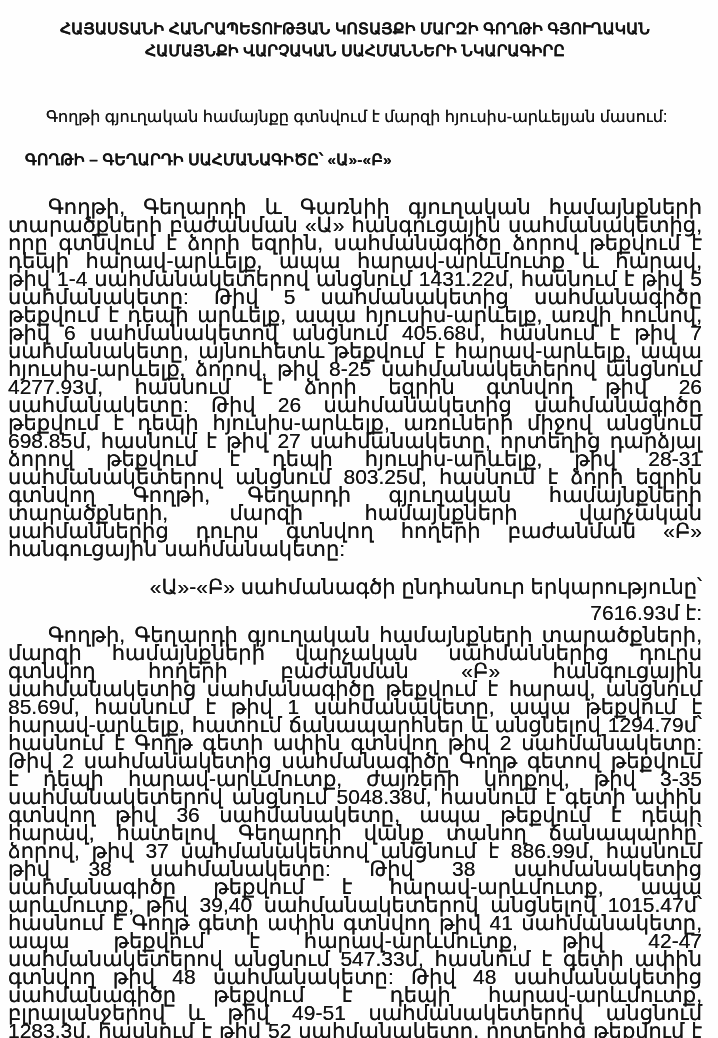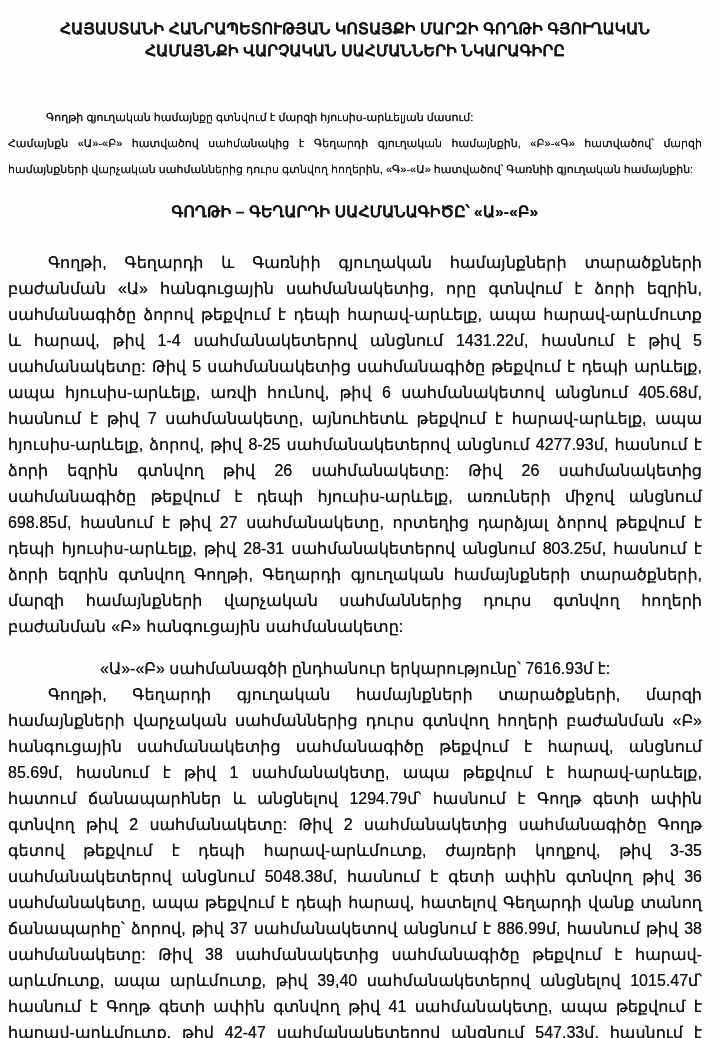--- a/index.html
+++ b/index.html
@@ -23,62 +23,60 @@
     font-size: 15.5px;
     font-weight: bold;
     text-align: center;
     line-height: 22px;
     max-width: 648px;
     margin: 0 auto 42px auto;
     letter-spacing: 0.2px;
   }
   .intro p {
     margin: 0;
-    font-size: 11px;
+    font-size: 16px;
     line-height: 26px;
     text-align: justify;
   }
   .intro .ind {
     text-indent: 38px;
   }
   .section-heading {
     font-size: 15.5px;
     font-weight: bold;
-    text-align: center;
     line-height: 24px;
     max-width: 660px;
     margin: 18px auto 26px auto;
     letter-spacing: 0.2px;
   }
   .body-par {
     margin: 0;
-    font-size: 16px;
-    line-height: 26px;
+    font-size: 21px;
+    line-height: 18px;
     text-align: justify;
     text-indent: 40px;
     word-spacing: 1px;
   }
   .length-note {
     margin: 16px 0 0 0;
-    font-size: 16px;
+    font-size: 21px;
     line-height: 26px;
     text-indent: 92px;
-    text-align: left;
+    text-align: right;
   }
 </style>
 </head>
 <body>
 
 <div class="page">
 
   <div class="doc-title">ՀԱՅԱՍՏԱՆԻ ՀԱՆՐԱՊԵՏՈՒԹՅԱՆ ԿՈՏԱՅՔԻ ՄԱՐԶԻ ԳՈՂԹԻ ԳՅՈՒՂԱԿԱՆ ՀԱՄԱՅՆՔԻ ՎԱՐՉԱԿԱՆ ՍԱՀՄԱՆՆԵՐԻ ՆԿԱՐԱԳԻՐԸ</div>
 
   <div class="intro">
     <p class="ind">Գողթի գյուղական համայնքը գտնվում է մարզի  հյուսիս-արևելյան  մասում:</p>
-    <p>Համայնքն «Ա»-«Բ» հատվածով սահմանակից է Գեղարդի գյուղական համայնքին, «Բ»-«Գ» հատվածով՝ մարզի համայնքների վարչական սահմաններից դուրս գտնվող հողերին, «Գ»-«Ա» հատվածով՝ Գառնիի գյուղական համայնքին:</p>
   </div>
 
   <div class="section-heading">ԳՈՂԹԻ – ԳԵՂԱՐԴԻ ՍԱՀՄԱՆԱԳԻԾԸ՝  «Ա»-«Բ»</div>
 
   <p class="body-par">Գողթի, Գեղարդի և Գառնիի գյուղական համայնքների տարածքների բաժանման «Ա» հանգուցային սահմանակետից, որը գտնվում է ձորի եզրին, սահմանագիծը ձորով թեքվում է դեպի հարավ-արևելք, ապա հարավ-արևմուտք և հարավ, թիվ 1-4 սահմանակետերով անցնում 1431.22մ, հասնում է թիվ 5 սահմանակետը: Թիվ 5 սահմանակետից սահմանագիծը թեքվում է դեպի արևելք, ապա հյուսիս-արևելք, առվի հունով, թիվ 6 սահմանակետով անցնում 405.68մ, հասնում է թիվ 7 սահմանակետը, այնուհետև թեքվում է հարավ-արևելք, ապա հյուսիս-արևելք, ձորով, թիվ 8-25 սահմանակետերով անցնում 4277.93մ, հասնում է ձորի եզրին գտնվող թիվ 26 սահմանակետը: Թիվ 26 սահմանակետից սահմանագիծը թեքվում է դեպի հյուսիս-արևելք, առուների միջով անցնում 698.85մ, հասնում է թիվ 27 սահմանակետը, որտեղից դարձյալ ձորով թեքվում է դեպի հյուսիս-արևելք, թիվ 28-31 սահմանակետերով անցնում 803.25մ, հասնում է ձորի եզրին գտնվող Գողթի, Գեղարդի գյուղական համայնքների տարածքների, մարզի համայնքների վարչական սահմաններից դուրս գտնվող հողերի բաժանման «Բ» հանգուցային սահմանակետը:</p>
 
   <p class="length-note">«Ա»-«Բ» սահմանագծի ընդհանուր երկարությունը՝  7616.93մ է:</p>
 
 
   <p class="body-par">Գողթի, Գեղարդի գյուղական համայնքների տարածքների, մարզի համայնքների վարչական սահմաններից դուրս գտնվող հողերի բաժանման «Բ» հանգուցային սահմանակետից սահմանագիծը թեքվում է հարավ, անցնում 85.69մ, հասնում է թիվ 1 սահմանակետը, ապա թեքվում է հարավ-արևելք, հատում ճանապարհներ և անցնելով 1294.79մ՝ հասնում է Գողթ գետի ափին գտնվող թիվ 2 սահմանակետը: Թիվ 2 սահմանակետից սահմանագիծը Գողթ գետով թեքվում է դեպի հարավ-արևմուտք, ժայռերի կողքով, թիվ 3-35 սահմանակետերով անցնում 5048.38մ, հասնում է գետի ափին գտնվող թիվ 36 սահմանակետը, ապա թեքվում է դեպի հարավ, հատելով Գեղարդի վանք տանող ճանապարհը՝ ձորով, թիվ 37 սահմանակետով անցնում է 886.99մ, հասնում թիվ 38 սահմանակետը: Թիվ 38 սահմանակետից սահմանագիծը թեքվում է հարավ-արևմուտք, ապա արևմուտք, թիվ 39,40 սահմանակետերով անցնելով 1015.47մ՝ հասնում է Գողթ գետի ափին գտնվող թիվ 41 սահմանակետը, ապա թեքվում է հարավ-արևմուտք, թիվ 42-47 սահմանակետերով անցնում 547.33մ, հասնում է գետի ափին գտնվող թիվ 48 սահմանակետը: Թիվ 48 սահմանակետից սահմանագիծը թեքվում է դեպի հարավ-արևմուտք, բլրալանջերով և թիվ 49-51 սահմանակետերով անցնում 1283.3մ, հասնում է թիվ 52 սահմանակետը, որտեղից թեքվում է դեպի հյուսիս-արևմուտք, լանջով անցնում 408.28մ, հասնում է գետի ափին գտնվող թիվ 53 սահմանակետը: Թիվ 53 սահմանակետից սահմանագիծը թեքվում է դեպի հարավ-արևմուտք, Գողթ</p>

